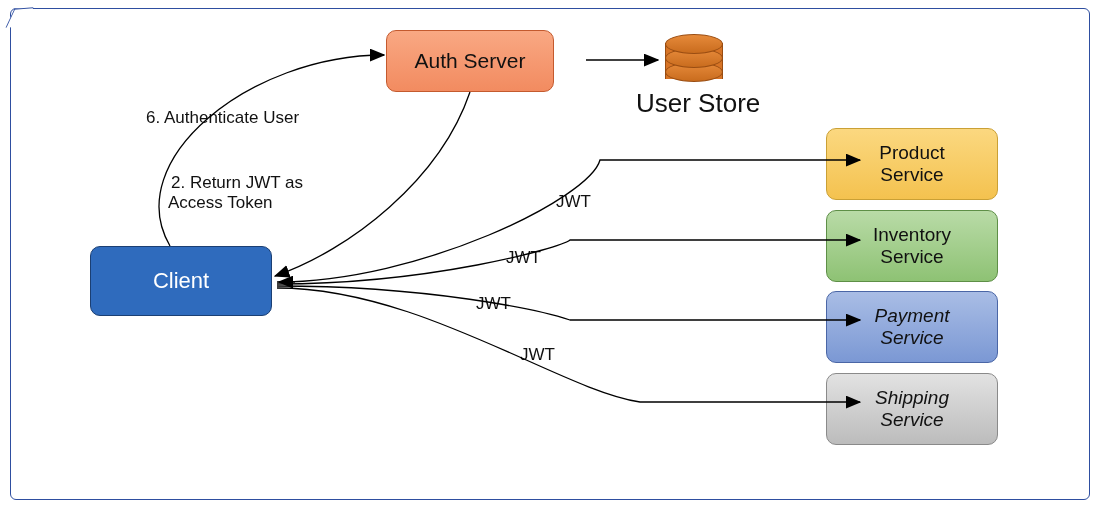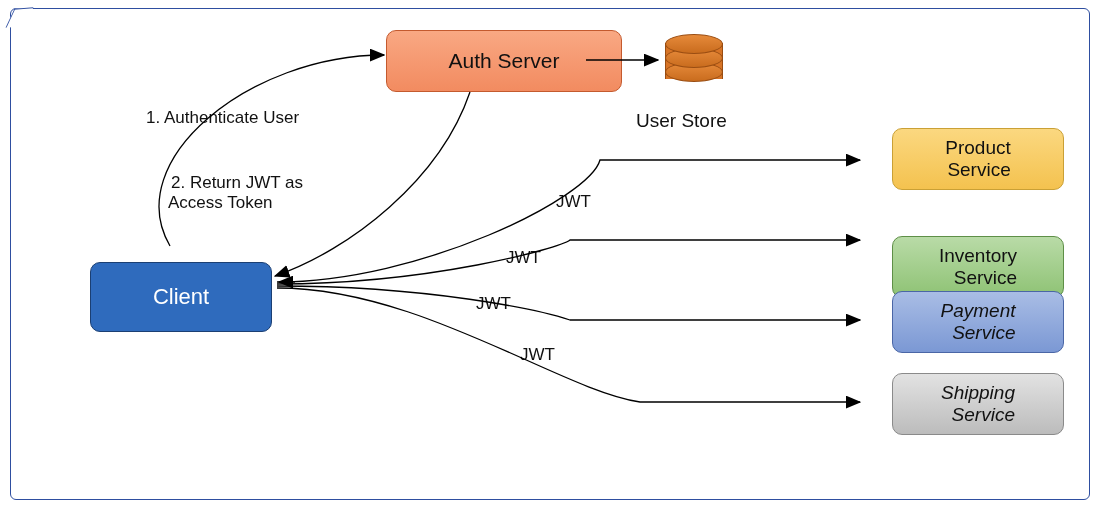--- a/index.html
+++ b/index.html
@@ -22,37 +22,37 @@
   }
   .node{
     position:absolute;
     display:flex;align-items:center;justify-content:center;
     text-align:center;border-radius:10px;
     font-size:19px;line-height:1.15;
     border:1px solid;
     box-sizing:border-box;
   }
   .client{left:90px;top:246px;width:182px;height:70px;
-    background:#2f6bbd;color:#fff;border-color:#1b3f73;font-size:22px;margin-top:16px;}
-  .auth{left:386px;top:30px;width:236px;height:62px;
+    background:#2f6bbd;color:#fff;border-color:#1b3f73;font-size:22px;}
+  .auth{left:386px;top:30px;width:168px;height:62px;
     background:linear-gradient(#f9a883,#f28b60);border-color:#c45a2e;color:#111;font-size:21px;}
-  .svc{left:892px;width:172px;height:62px;color:#111;text-align:right;}
+  .svc{left:826px;width:172px;height:72px;color:#111;}
   .svc.product{top:128px;background:linear-gradient(#fbd880,#f4c24f);border-color:#caa035;}
-  .svc.inventory{top:210px;background:linear-gradient(#b9dba7,#8ec274);border-color:#5e8f47;margin-top:26px;}
+  .svc.inventory{top:210px;background:linear-gradient(#b9dba7,#8ec274);border-color:#5e8f47;}
   .svc.payment{top:291px;background:linear-gradient(#a9bde5,#7b98d4);border-color:#4a66a6;font-style:italic;}
   .svc.shipping{top:373px;background:linear-gradient(#e2e2e2,#bcbcbc);border-color:#8a8a8a;font-style:italic;}
   .label{position:absolute;font-size:17px;color:#111;}
   .label.step1{left:146px;top:108px;}
   .label.step2l1{left:171px;top:173px;}
   .label.step2l2{left:168px;top:193px;text-align:center;}
   .label.jwt1{left:556px;top:192px;}
   .label.jwt2{left:506px;top:248px;}
   .label.jwt3{left:476px;top:294px;}
   .label.jwt4{left:520px;top:345px;}
-  .label.userstore{left:636px;top:110px;font-size:19px;}
+  .label.userstore{left:636px;top:88px;font-size:26px;}
   svg.arrows{position:absolute;left:0;top:0;width:1100px;height:507px;pointer-events:none;}
   .db{position:absolute;left:665px;top:34px;width:56px;height:52px;}
   .db-disc{position:absolute;width:56px;height:18px;border-radius:50%/50%;
     background:linear-gradient(#e68a3a,#c96c1e);border:1px solid #9a4d12;}
   .db-disc.d1{top:0;}
   .db-disc.d2{top:14px;}
   .db-disc.d3{top:28px;}
   .db-body{position:absolute;top:9px;width:56px;height:36px;background:#d77426;
     border-left:1px solid #9a4d12;border-right:1px solid #9a4d12;}
 </style>
@@ -68,21 +68,21 @@
 <div class="node svc payment">Payment<br>Service</div>
 <div class="node svc shipping">Shipping<br>Service</div>
 
 <div class="db">
   <div class="db-body"></div>
   <div class="db-disc d3"></div>
   <div class="db-disc d2"></div>
   <div class="db-disc d1"></div>
 </div>
 
-<span class="label step1">1. Authenticate User</span>
+<span class="label step1">6. Authenticate User</span>
 <span class="label step2l1">2. Return JWT as</span>
 <span class="label step2l2">Access Token</span>
 <span class="label jwt1">JWT</span>
 <span class="label jwt2">JWT</span>
 <span class="label jwt3">JWT</span>
 <span class="label jwt4">JWT</span>
 <span class="label userstore">User Store</span>
 
 <svg class="arrows">
   <defs>

